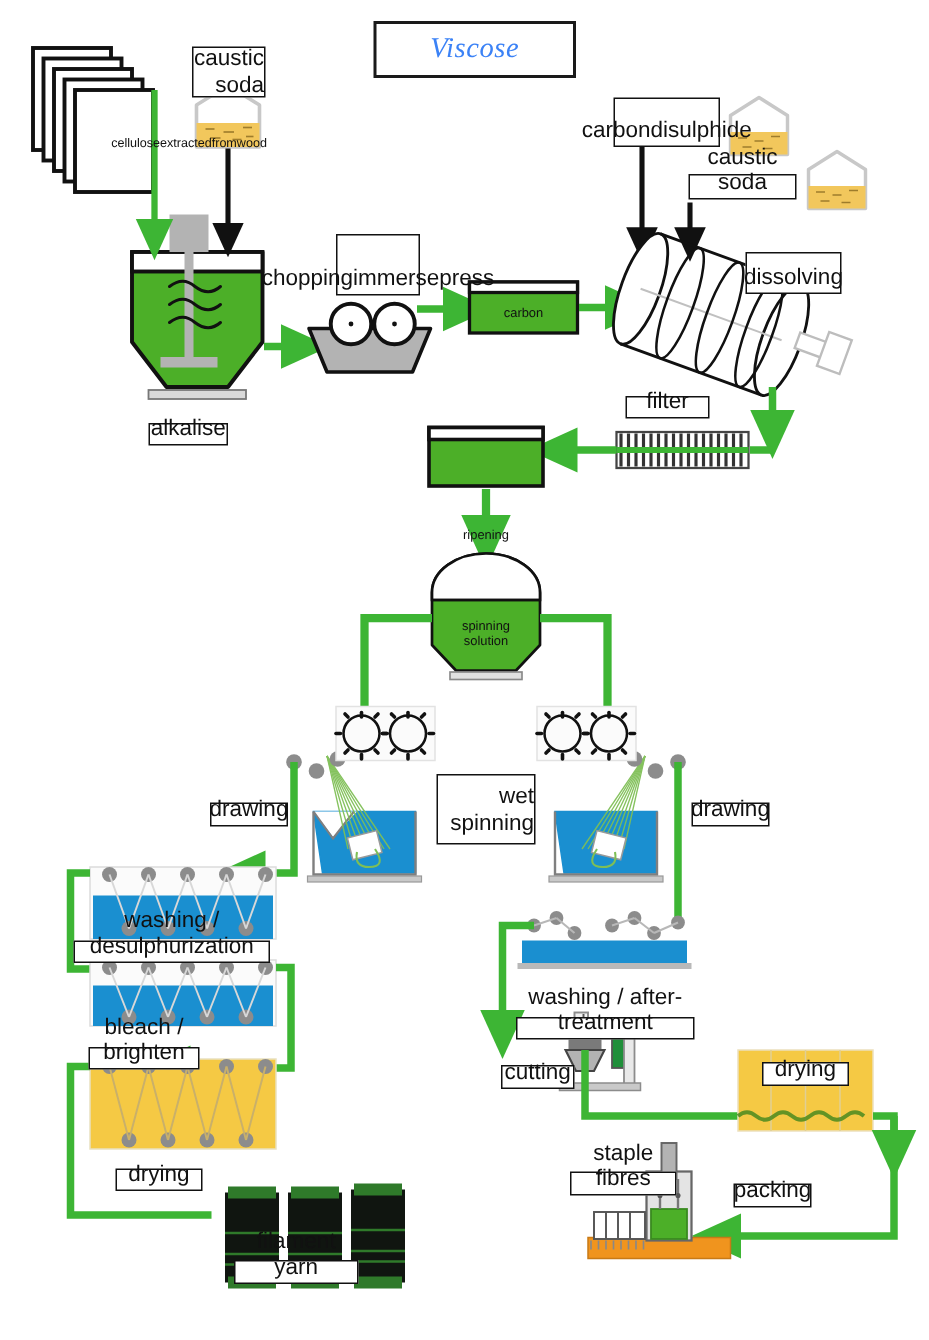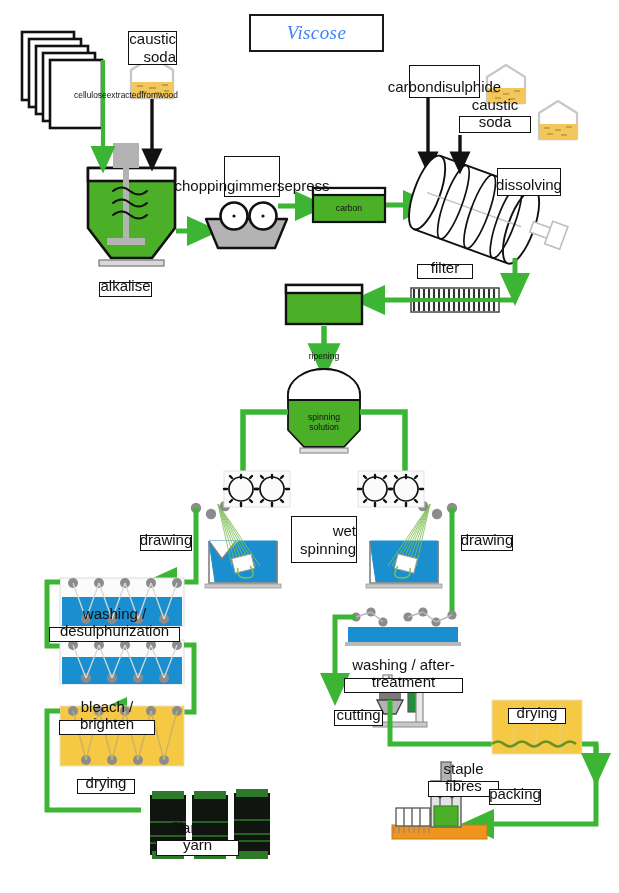--- a/index.html
+++ b/index.html
@@ -534,29 +534,29 @@
     <span>wet</span>
     <span>spinning</span>
   </div>
 
   <div class="lbl ontop" style="left:140px;top:535px;width:52px;height:16px;">drawing</div>
 
   <div class="lbl ontop" style="left:461px;top:535px;width:52px;height:16px;">drawing</div>
 
   <div class="lbl ontop" style="left:49px;top:627px;width:131px;height:15px;">washing / desulphurization</div>
 
-  <div class="lbl ontop" style="left:59px;top:720px;width:96px;height:15px;">bleach / brighten</div>
+  <div class="lbl ontop" style="left:59px;top:698px;width:74px;height:15px;">bleach / brighten</div>
 
   <div class="lbl ontop" style="left:77px;top:779px;width:58px;height:15px;">drying</div>
 
   <div class="lbl ontop" style="left:156px;top:840px;width:83px;height:16px;">filament yarn</div>
 
   <div class="lbl ontop" style="left:344px;top:646px;width:119px;height:15px;margin-top:32px;">washing / after-treatment</div>
 
   <div class="lbl ontop" style="left:334px;top:710px;width:49px;height:16px;">cutting</div>
 
   <div class="lbl ontop" style="left:508px;top:708px;width:58px;height:16px;">drying</div>
 
-  <div class="lbl ontop" style="left:380px;top:781px;width:71px;height:16px;margin-left:48px;">staple fibres</div>
+  <div class="lbl ontop" style="left:380px;top:781px;width:71px;height:16px;">staple fibres</div>
 
   <div class="lbl ontop" style="left:489px;top:789px;width:52px;height:16px;">packing</div>
 
 </div>
 
 </body></html>

